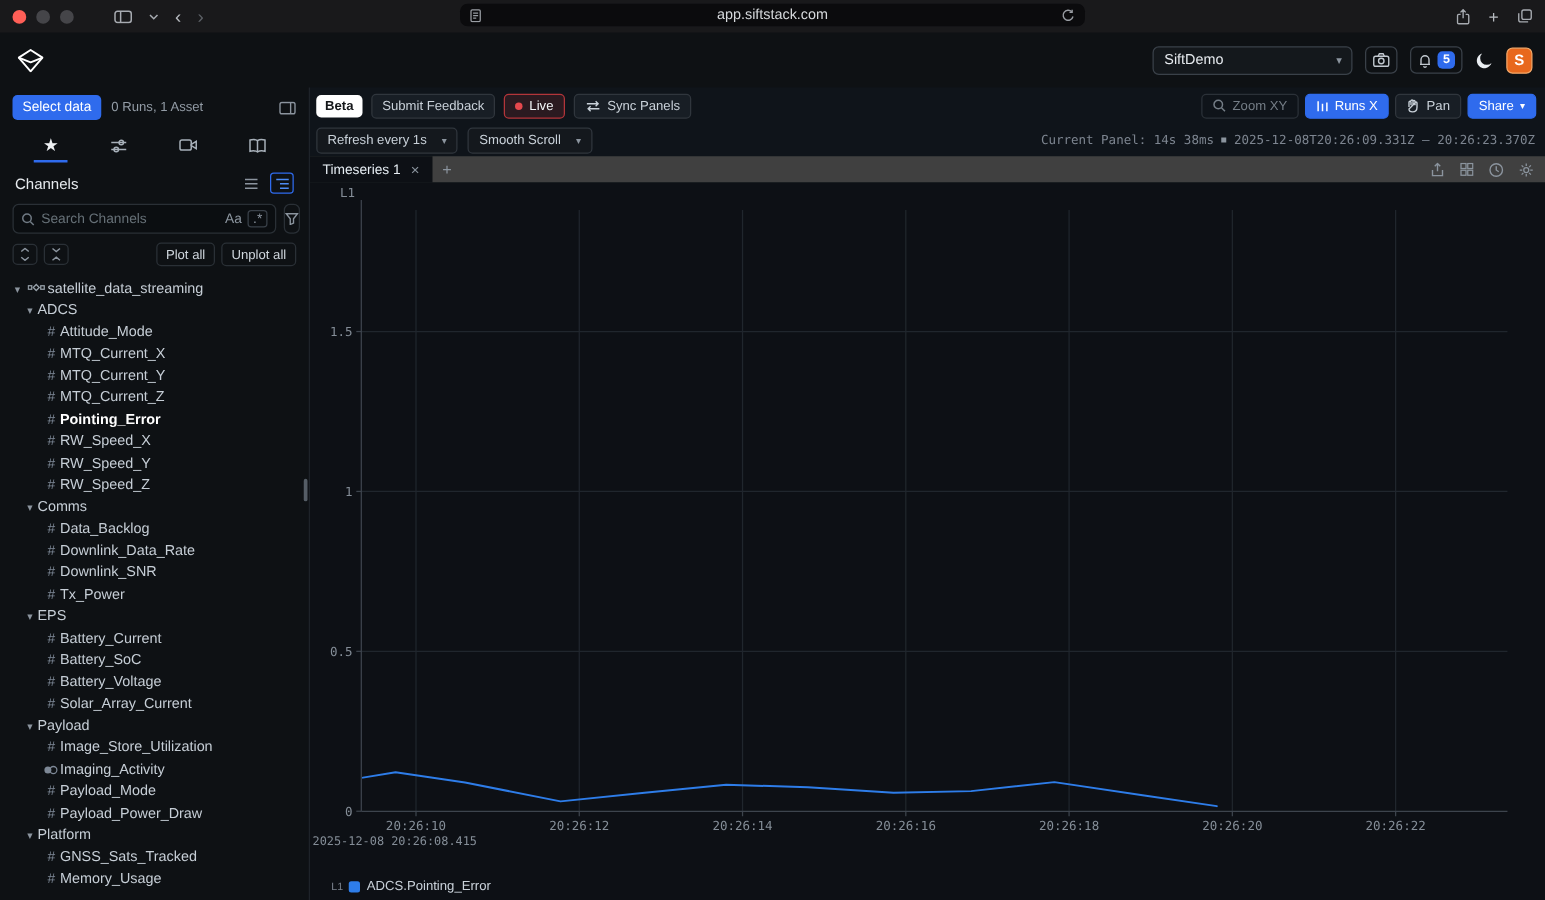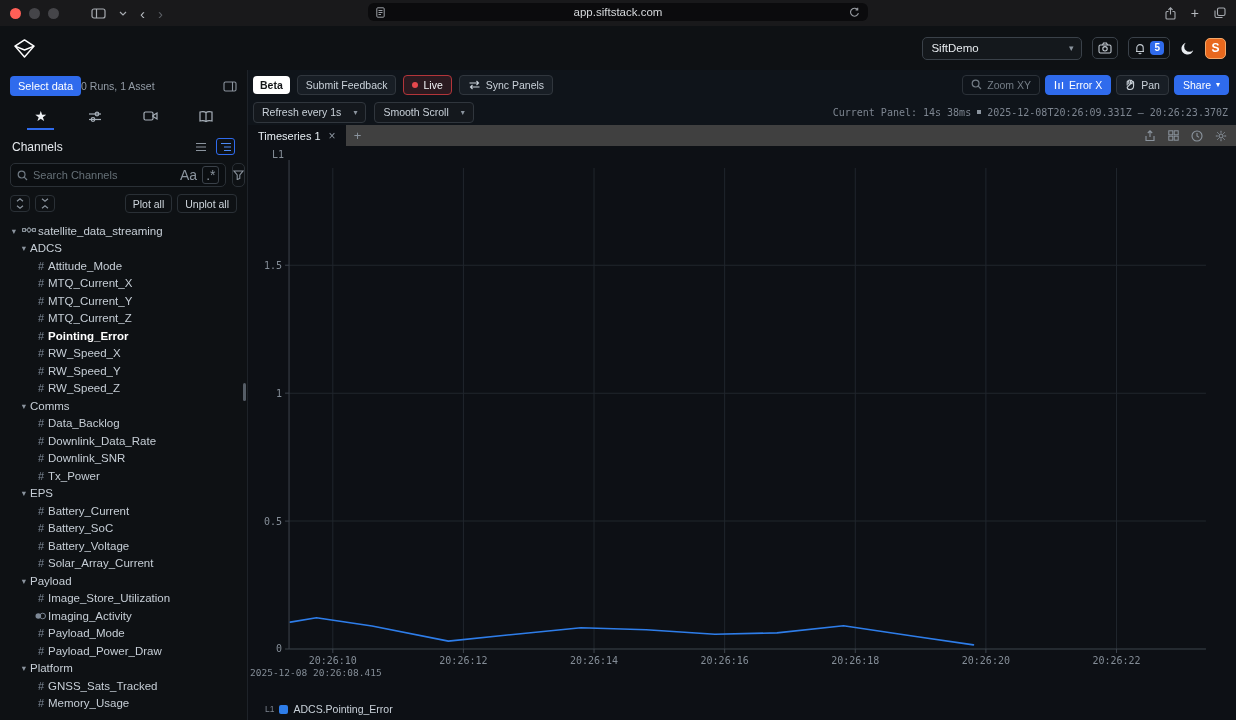--- a/index.html
+++ b/index.html
@@ -34,40 +34,40 @@
   .icon-btn { height:22px; min-width:24px; border:1px solid #3a4149; border-radius:5px;
               display:flex; align-items:center; justify-content:center; gap:4px; padding:0 5px; color:#c3cad1; }
   .badge { background:#2f6bed; color:#fff; font-size:10px; font-weight:700; border-radius:4px; padding:1px 4px; line-height:1.2; }
   .moon-btn { color:#e9edf1; }
   .avatar { width:21px; height:21px; border-radius:5px; background:#e8681d; color:#fff; font-weight:700; font-size:12px;
             display:flex; align-items:center; justify-content:center; border:1px solid #f3a869; }
 
   
   .app-body { flex:1; display:flex; min-height:0; }
   .sidebar { width:248px; min-width:248px; border-right:1px solid #1e2329; display:flex; flex-direction:column; position:relative; }
-  .select-row { display:flex; align-items:center; padding:6px 10px 4px; }
+  .select-row { display:flex; align-items:center; gap:8px; padding:6px 10px 4px; }
   .btn-primary { background:#2f6bed; color:#fff; border-radius:4px; font-size:11px; padding:4px 8px; }
   .runs { font-size:10.5px; color:#939ca6; }
   .panel-toggle { margin-left:auto; color:#8b949e; }
   .tabs-row { display:flex; align-items:center; justify-content:space-around; padding:4px 14px 0; height:30px; }
   .side-tab { height:100%; display:flex; align-items:center; padding:0 7px; border-bottom:2px solid transparent; color:#a7b0b9; }
   .side-tab.active { border-bottom-color:#2f6bed; color:#eef1f4; }
   .star { font-size:14px; line-height:1; }
   .channels-row { display:flex; align-items:center; padding:8px 12px 4px; }
   .channels-title { font-size:12px; color:#e6eaee; }
   .view-icons { margin-left:auto; display:flex; gap:6px; align-items:center; }
   .view-btn { width:19px; height:17px; display:flex; align-items:center; justify-content:center; border-radius:3px;
               border:1px solid transparent; color:#8b949e; }
   .view-btn.active { border-color:#2f6bed; color:#4d8bf5; }
   .search-row { display:flex; gap:6px; padding:4px 10px; align-items:center; }
   .search-box { flex:1; height:24px; background:#0b0e11; border:1px solid #2a3036; border-radius:5px;
                 display:flex; align-items:center; gap:5px; padding:0 6px; color:#707a84; }
   .search-box input { flex:1; min-width:0; background:none; border:none; outline:none; color:#c9d1d9; font-size:11px; font-family:inherit; }
   .search-box input::placeholder { color:#667077; }
-  .chip { font-size:14px; color:#8b949e; }
+  .chip { font-size:11px; color:#8b949e; }
   .chip.regex { border:1px solid #3a4149; border-radius:3px; padding:0 3px; }
   .filter-btn { width:24px; height:24px; border:1px solid #2a3036; border-radius:5px;
                 display:flex; align-items:center; justify-content:center; color:#8b949e; }
   .actions-row { display:flex; align-items:center; gap:5px; padding:3px 10px 5px; }
   .mini-btn { width:20px; height:17px; border:1px solid #2a3036; border-radius:4px;
               display:flex; align-items:center; justify-content:center; color:#8b949e; }
   .spacer { flex:1; }
   .text-btn { font-size:10.5px; color:#cfd6dd; border:1px solid #2a3036; border-radius:4px; padding:2.5px 7px; }
   .tree { flex:1; overflow:hidden; padding-top:4px; }
   .tree-row { height:17.5px; display:flex; align-items:center; font-size:11.5px; color:#c6ced6; white-space:nowrap; }
@@ -451,21 +451,21 @@
                 </svg>
             </span>
             <span>Zoom XY</span>
           </button>
           <button class="btn-blue">
             <span>
               <svg width="10" height="10" viewBox="0 0 10 10" fill="none" stroke="currentColor" stroke-width="1.2">
                   <path d="M1.5 1v8M5 3v6M8.5 2v7"></path>
                 </svg>
             </span>
-            <span>Error X</span>
+            <span>Runs X</span>
           </button>
           <button class="btn-dark">
             <span>
               <svg width="11" height="12" viewBox="0 0 11 12" fill="none" stroke="currentColor" stroke-width="1.1">
                   <path d="M2.2 6.5V2.8a.8.8 0 0 1 1.6 0v2.4m0-3.4a.8.8 0 0 1 1.6 0v3m0-2.6a.8.8 0 0 1 1.6 0v3m0-1.8a.8.8 0 0 1 1.6 0v3.4c0 2.2-1.4 3.7-3.6 3.7S2.2 9.6 2.2 8.2z"></path>
                 </svg>
             </span>
             <span>Pan</span>
           </button>
           <button class="btn-blue">

